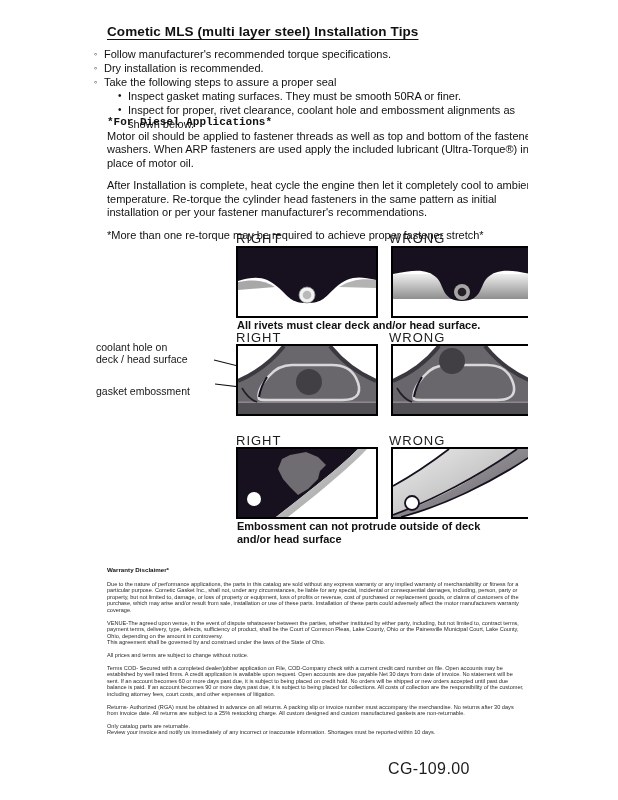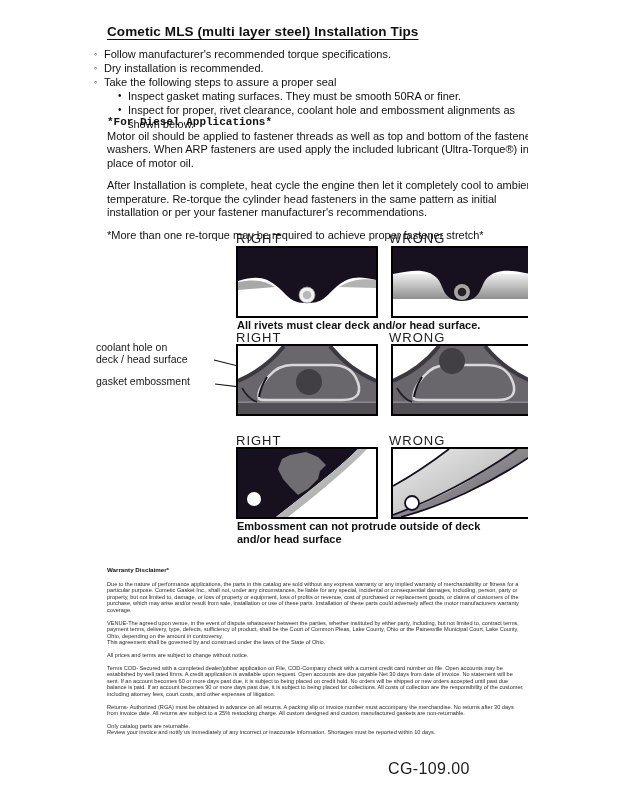--- a/index.html
+++ b/index.html
@@ -20,21 +20,21 @@
   .diesel p{margin:0 0 9px 0;}
 
   .dg-labels{position:absolute;left:236px;display:flex;gap:13px;width:293px;}
   .dg-labels span{width:140px;text-align:left;font-size:13px;letter-spacing:1px;color:#1c1c1c;}
   .dg-row{position:absolute;left:236px;display:flex;gap:13px;}
   .panel{width:138px;height:68px;border:2px solid #000;background:#fff;display:block;}
   .caption{position:absolute;font-size:11px;font-weight:bold;line-height:12.5px;color:#111;}
 
   .side-labels{position:absolute;left:96px;top:341px;width:116px;text-align:left;
                font-size:10.5px;line-height:12px;color:#161616;}
-  .side-labels .lbl2{margin-top:10px;}
+  .side-labels .lbl2{margin-top:20px;}
   .leader-svg{position:absolute;left:210px;top:353px;}
 
   .legal{position:absolute;left:107px;top:567px;width:418px;font-size:5.6px;line-height:6.6px;color:#2a2a2a;}
   .legal h3{font-size:6.2px;font-weight:bold;margin:0 0 7px 0;color:#111;}
   .legal p{margin:0 0 6px 0;}
   .legal .tight{margin:0;}
 
   .footer-code{position:absolute;left:388px;top:760px;font-size:16px;letter-spacing:.4px;color:#1c1c1c;}
 </style>
 </head>

